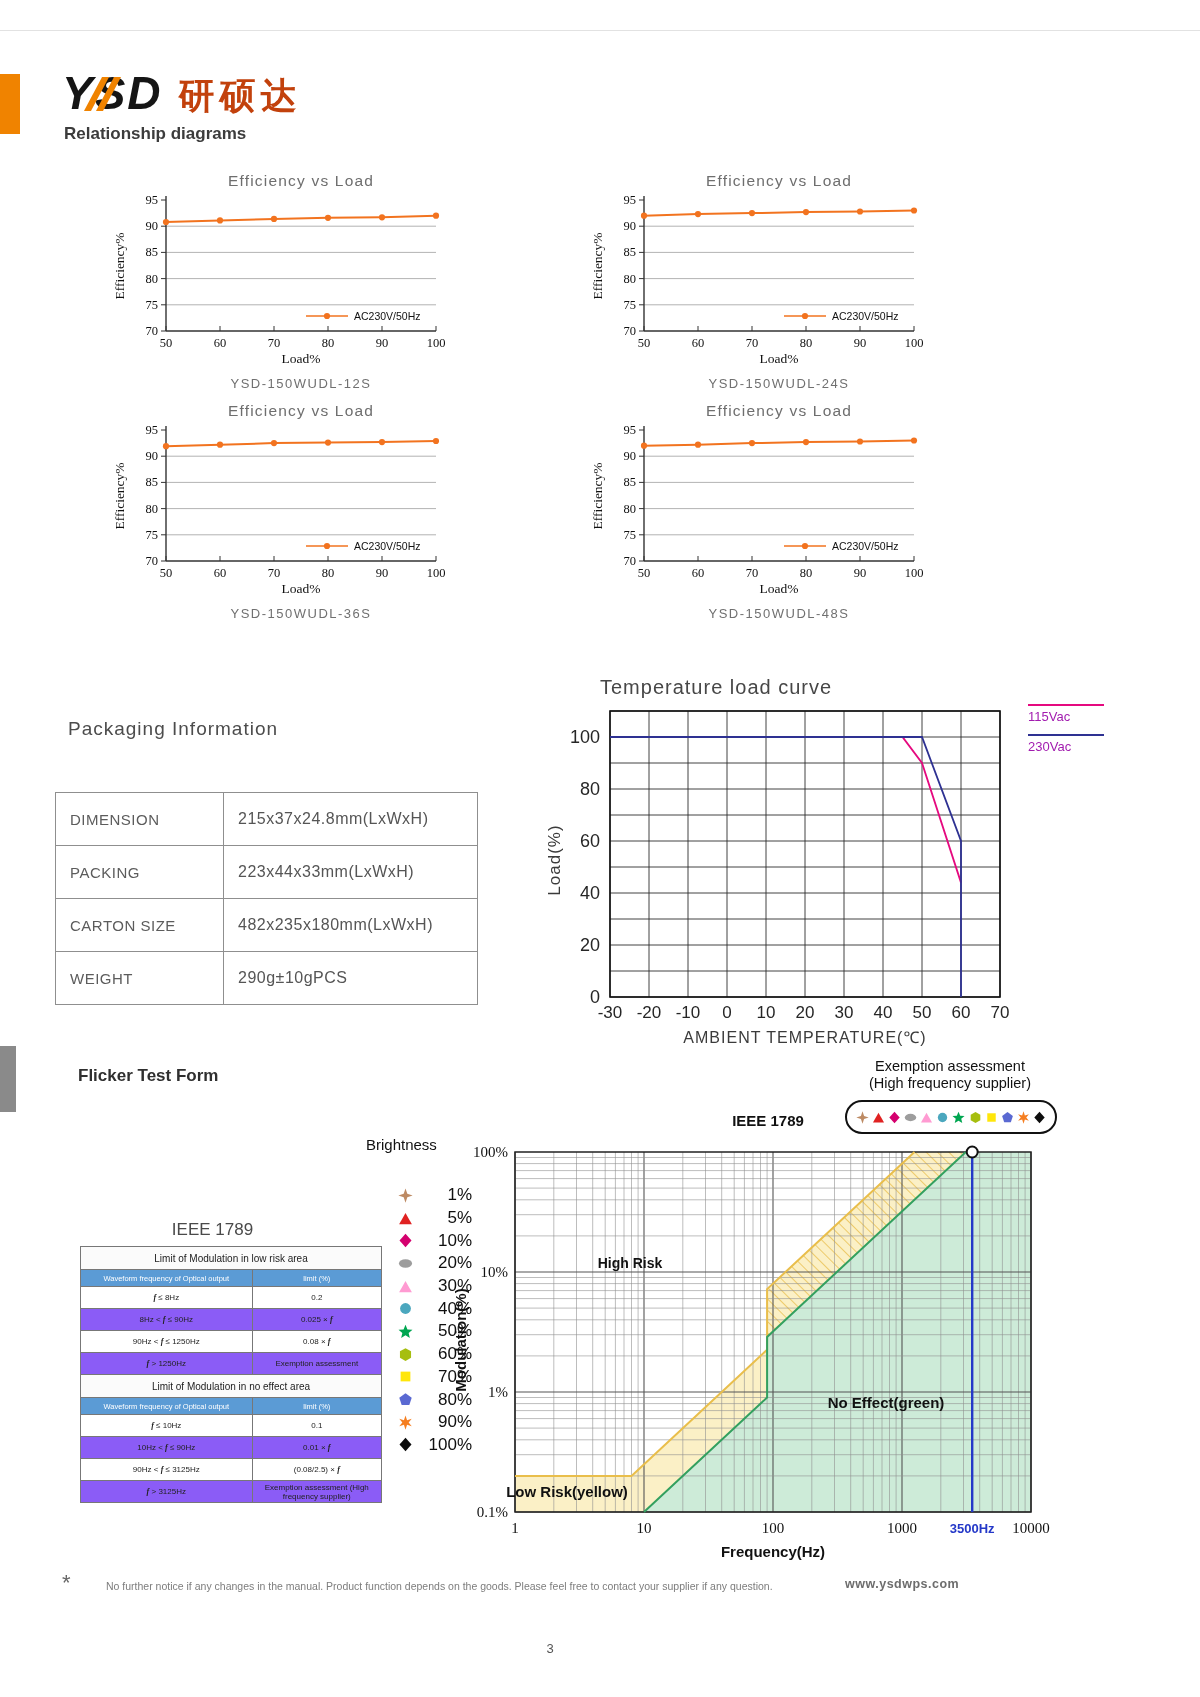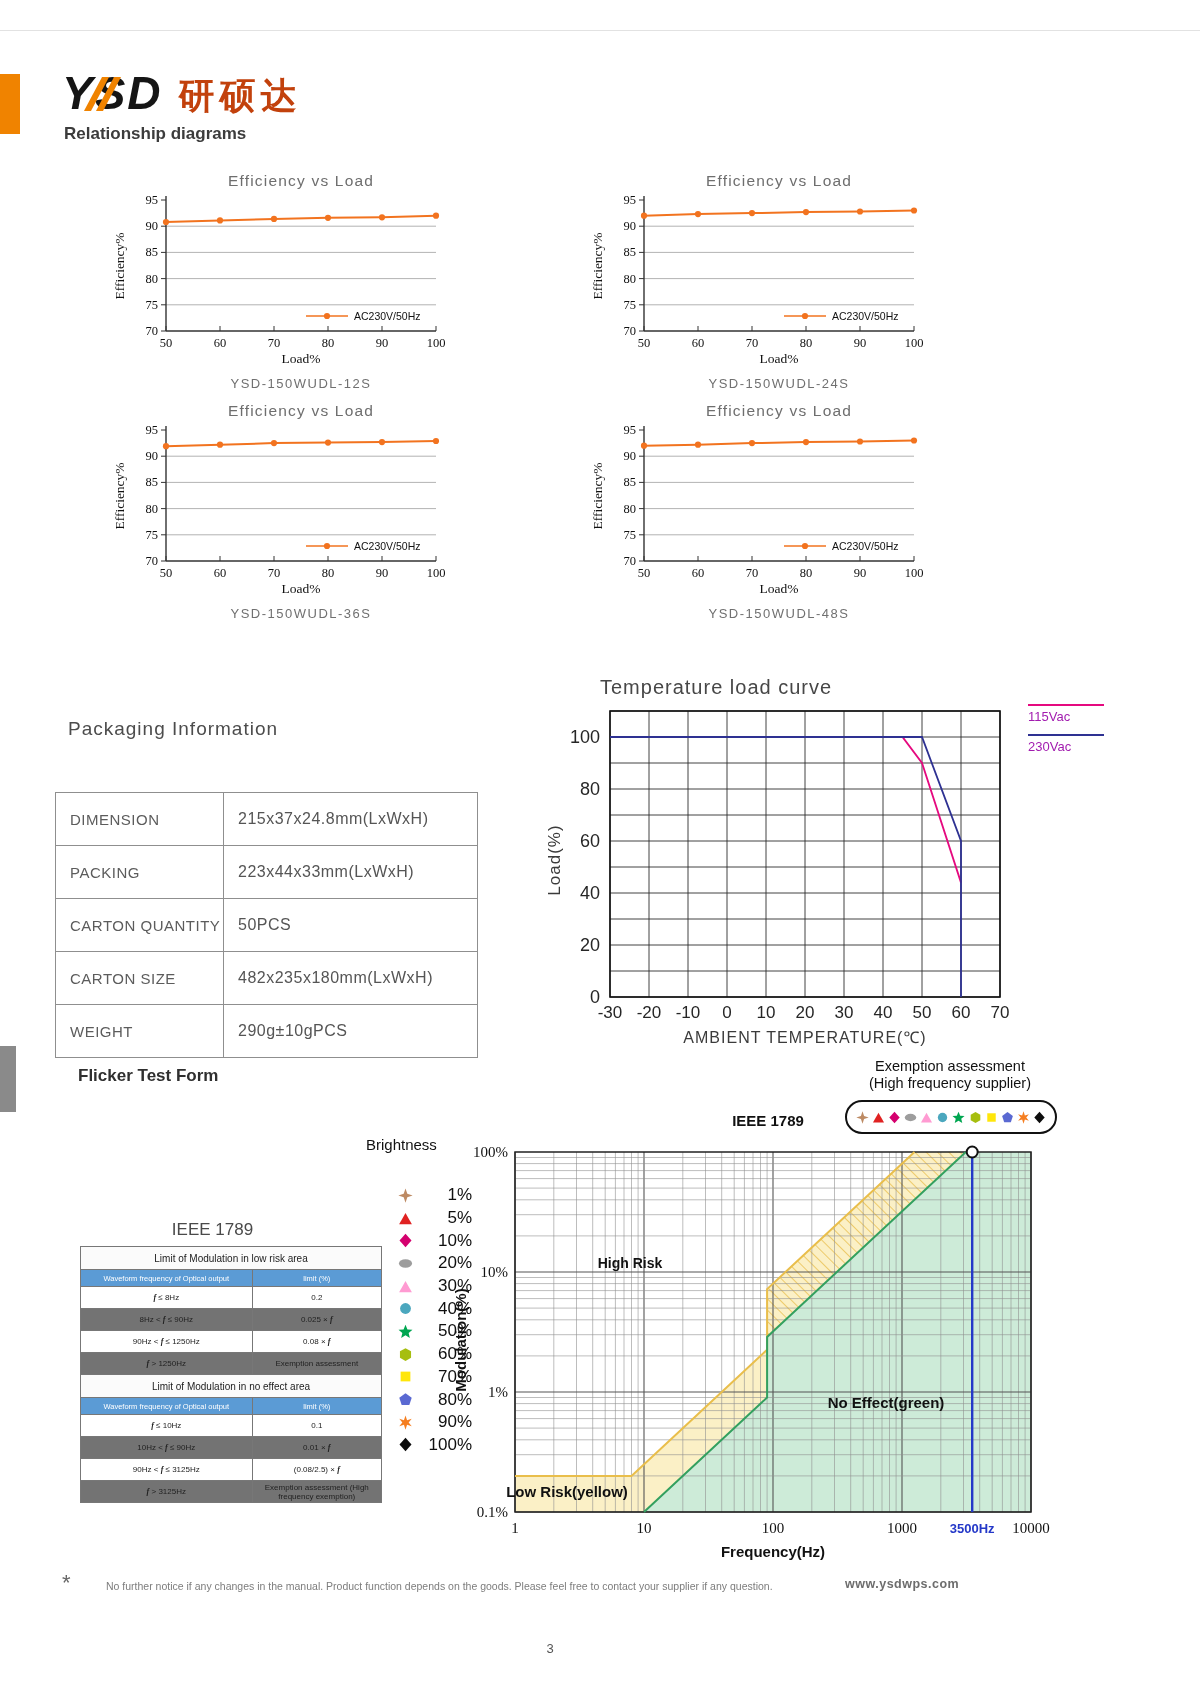--- a/index.html
+++ b/index.html
@@ -54,21 +54,21 @@
 
   
   .flicker-heading{position:absolute;left:78px;top:1066px;font-size:17px;font-weight:bold;color:#2f2f2f;}
   .ieee-title{position:absolute;left:80px;top:1220px;width:265px;text-align:center;font-size:17px;color:#4a4a4a;}
   #ieee-table{position:absolute;left:80px;top:1246px;}
   .ieee{border-collapse:collapse;width:302px;border:1.5px solid #555;}
   .ieee td,.ieee th{border:1px solid #777;text-align:center;vertical-align:middle;padding:1px 3px;}
   .ieee .sec{height:20px;font-size:10px;color:#1c1c1c;background:#fbfbfb;font-weight:normal;}
   .ieee .bh{height:14px;font-size:7.5px;color:#fff;background:#5B9BD5;font-weight:normal;}
   .ieee .dr td{height:19px;font-size:8px;color:#222;}
-  .ieee .alt td{background:#737373;}
+  .ieee .alt td{background:#8b5cf6;}
   .ieee .c1{width:57%;} .ieee .c2{width:43%;}
   .fv{font-family:"Liberation Serif",serif;font-style:italic;font-weight:bold;}
 
   .bright-title{position:absolute;left:366px;top:1136px;font-size:15px;color:#111;}
   #bright-list{position:absolute;left:398px;top:1184px;width:74px;}
   .b-item{display:flex;align-items:center;height:22.7px;}
   .b-item .mk{width:16px;display:flex;align-items:center;}
   .b-item .bl{flex:1;text-align:right;font-size:17px;color:#0f0f0f;}
 
   .exemption-note{position:absolute;left:828px;top:1058px;width:244px;text-align:center;
@@ -295,24 +295,20 @@
         <tbody>
           <tr>
             <td class="pkg-label">DIMENSION</td>
             <td class="pkg-value">215x37x24.8mm(LxWxH)</td>
           </tr>
           <tr>
             <td class="pkg-label">PACKING</td>
             <td class="pkg-value">223x44x33mm(LxWxH)</td>
           </tr>
           <tr>
-            <td class="pkg-label">CARTON QUANTITY</td>
-            <td class="pkg-value">50PCS</td>
-          </tr>
-          <tr>
             <td class="pkg-label">CARTON SIZE</td>
             <td class="pkg-value">482x235x180mm(LxWxH)</td>
           </tr>
           <tr>
             <td class="pkg-label">WEIGHT</td>
             <td class="pkg-value">290g±10gPCS</td>
           </tr>
         </tbody>
       </table>
     </div>
@@ -414,21 +410,21 @@
           <tr class="dr alt">
             <td class="c1">10Hz &lt; <i class="fv">f</i> ≤ 90Hz</td>
             <td class="c2">0.01 × <i class="fv">f</i></td>
           </tr>
           <tr class="dr">
             <td class="c1">90Hz &lt; <i class="fv">f</i> ≤ 3125Hz</td>
             <td class="c2">(0.08/2.5) × <i class="fv">f</i></td>
           </tr>
           <tr class="dr alt">
             <td class="c1"><i class="fv">f</i> &gt; 3125Hz</td>
-            <td class="c2">Exemption assessment (High frequency exemption)</td>
+            <td class="c2">Exemption assessment (High frequency supplier)</td>
           </tr>
         </tbody>
       </table>
     </div>
 
   <div class="bright-title">Brightness</div>
   <div id="bright-list">
       <div class="b-item">
         <span class="mk">
           <svg width="15" height="15" viewBox="0 0 20 20">

